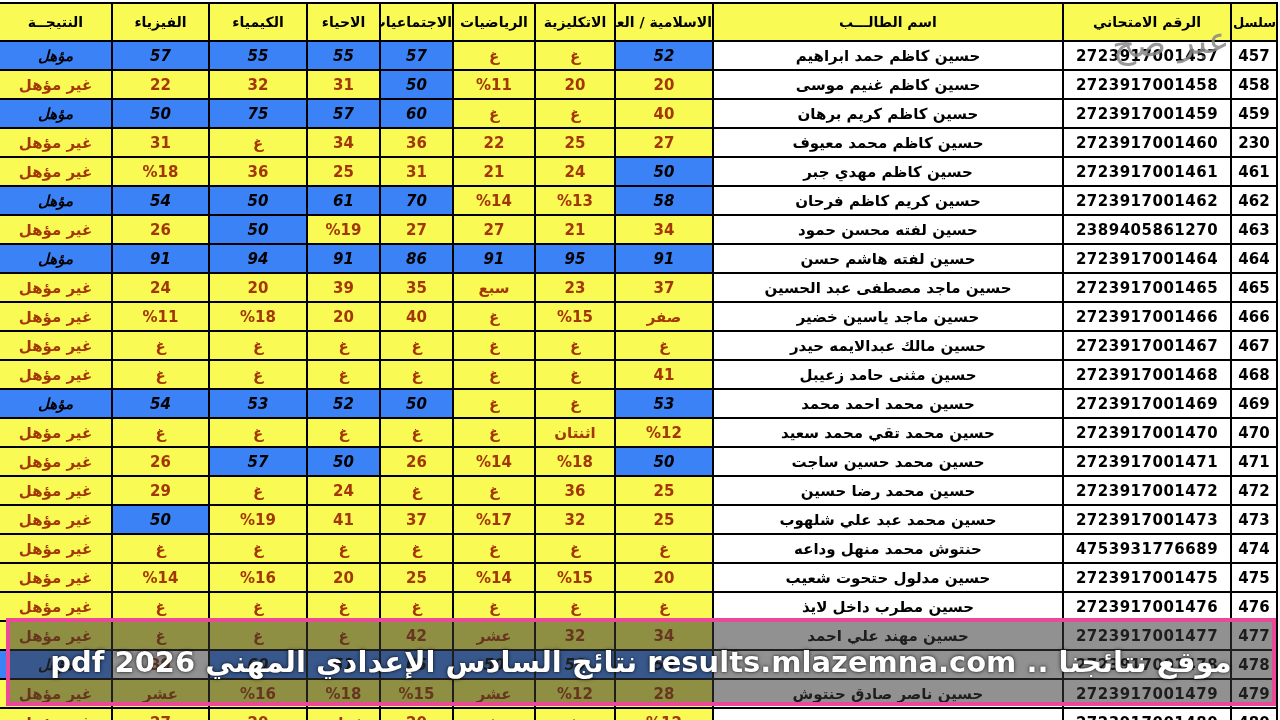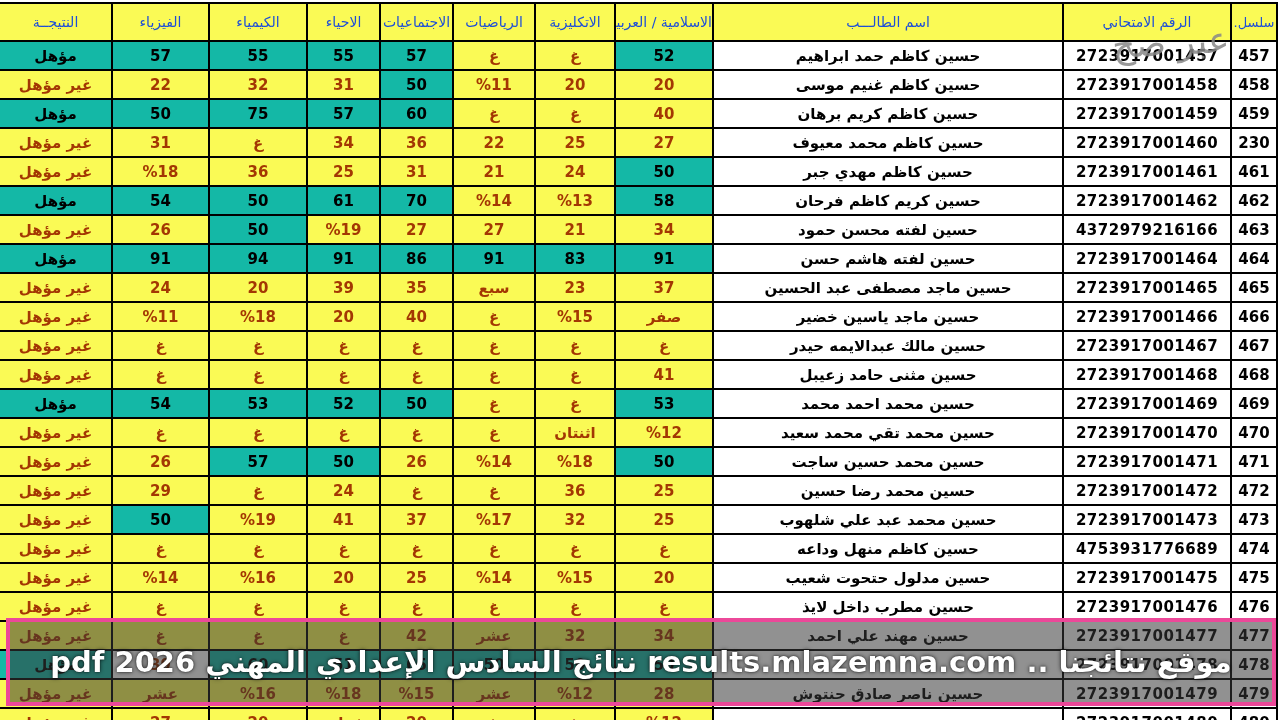--- a/index.html
+++ b/index.html
@@ -8,27 +8,27 @@
     font-family:"DejaVu Sans","Liberation Sans",sans-serif;
   }
   table.results{
     position:absolute;top:2px;right:2px;border-collapse:collapse;table-layout:fixed;
     width:1278px;direction:rtl;
   }
   table.results th,table.results td{
     border:2px solid #000;padding:0;text-align:center;vertical-align:middle;
     overflow:hidden;white-space:nowrap;
   }
-  table.results th{height:36px;background:#fafa55;font-weight:normal;color:#1d4ed8;font-size:14px;}
+  table.results th{height:36px;background:#fafa55;font-weight:bold;color:#000000;font-size:14px;}
   th.h-dark{color:#101010;}
   th.h-small{font-size:12.5px;}
   th.h-name{font-size:16px;}
   table.results td{height:27px;font-weight:bold;font-size:15px;}
   .c-plain{background:#fff;color:#000;}
-  .c-pass{background:#14b8a6;color:#000;}
+  .c-pass{background:#3b82f6;color:#000;font-style:italic;}
   .c-fail{background:#fafa55;color:#a33703;}
   .c-whitefail{background:#fff;color:#a33703;}
   .c-name{text-align:right;padding:0 9px;border-radius:13px;}
   .c-exam{font-size:17px;letter-spacing:.5px;}
   .c-serial{font-size:16px;margin-top:24px;}
   .c-res{font-size:13px;}
   .overlay-band{
     position:absolute;top:618px;left:6px;width:1262px;height:80px;
     background:rgba(55,55,55,.55);border:4px solid #ec4899;
     display:flex;align-items:center;justify-content:center;
@@ -152,37 +152,37 @@
           <td class="c-fail">%13</td>
           <td class="c-fail">%14</td>
           <td class="c-pass">70</td>
           <td class="c-pass">61</td>
           <td class="c-pass">50</td>
           <td class="c-pass">54</td>
           <td class="c-pass c-res">مؤهل</td>
         </tr>
         <tr>
           <td class="c-plain c-serial">463</td>
-          <td class="c-plain c-exam">4372979216166</td>
+          <td class="c-plain c-exam">2389405861270</td>
           <td class="c-plain c-name">حسين لفته محسن حمود</td>
           <td class="c-fail">34</td>
           <td class="c-fail">21</td>
           <td class="c-fail">27</td>
           <td class="c-fail">27</td>
           <td class="c-fail">%19</td>
           <td class="c-pass">50</td>
           <td class="c-fail">26</td>
           <td class="c-fail c-res">غير مؤهل</td>
         </tr>
         <tr>
           <td class="c-plain c-serial">464</td>
           <td class="c-plain c-exam">2723917001464</td>
           <td class="c-plain c-name">حسين لفته هاشم حسن</td>
           <td class="c-pass">91</td>
-          <td class="c-pass">83</td>
+          <td class="c-pass">95</td>
           <td class="c-pass">91</td>
           <td class="c-pass">86</td>
           <td class="c-pass">91</td>
           <td class="c-pass">94</td>
           <td class="c-pass">91</td>
           <td class="c-pass c-res">مؤهل</td>
         </tr>
         <tr>
           <td class="c-plain c-serial">465</td>
           <td class="c-plain c-exam">2723917001465</td>
@@ -296,21 +296,21 @@
           <td class="c-fail">%17</td>
           <td class="c-fail">37</td>
           <td class="c-fail">41</td>
           <td class="c-fail">%19</td>
           <td class="c-pass">50</td>
           <td class="c-fail c-res">غير مؤهل</td>
         </tr>
         <tr>
           <td class="c-plain c-serial">474</td>
           <td class="c-plain c-exam">4753931776689</td>
-          <td class="c-plain c-name">حسين كاظم منهل وداعه</td>
+          <td class="c-plain c-name">حنتوش محمد منهل وداعه</td>
           <td class="c-fail">غ</td>
           <td class="c-fail">غ</td>
           <td class="c-fail">غ</td>
           <td class="c-fail">غ</td>
           <td class="c-fail">غ</td>
           <td class="c-fail">غ</td>
           <td class="c-fail">غ</td>
           <td class="c-fail c-res">غير مؤهل</td>
         </tr>
         <tr>

